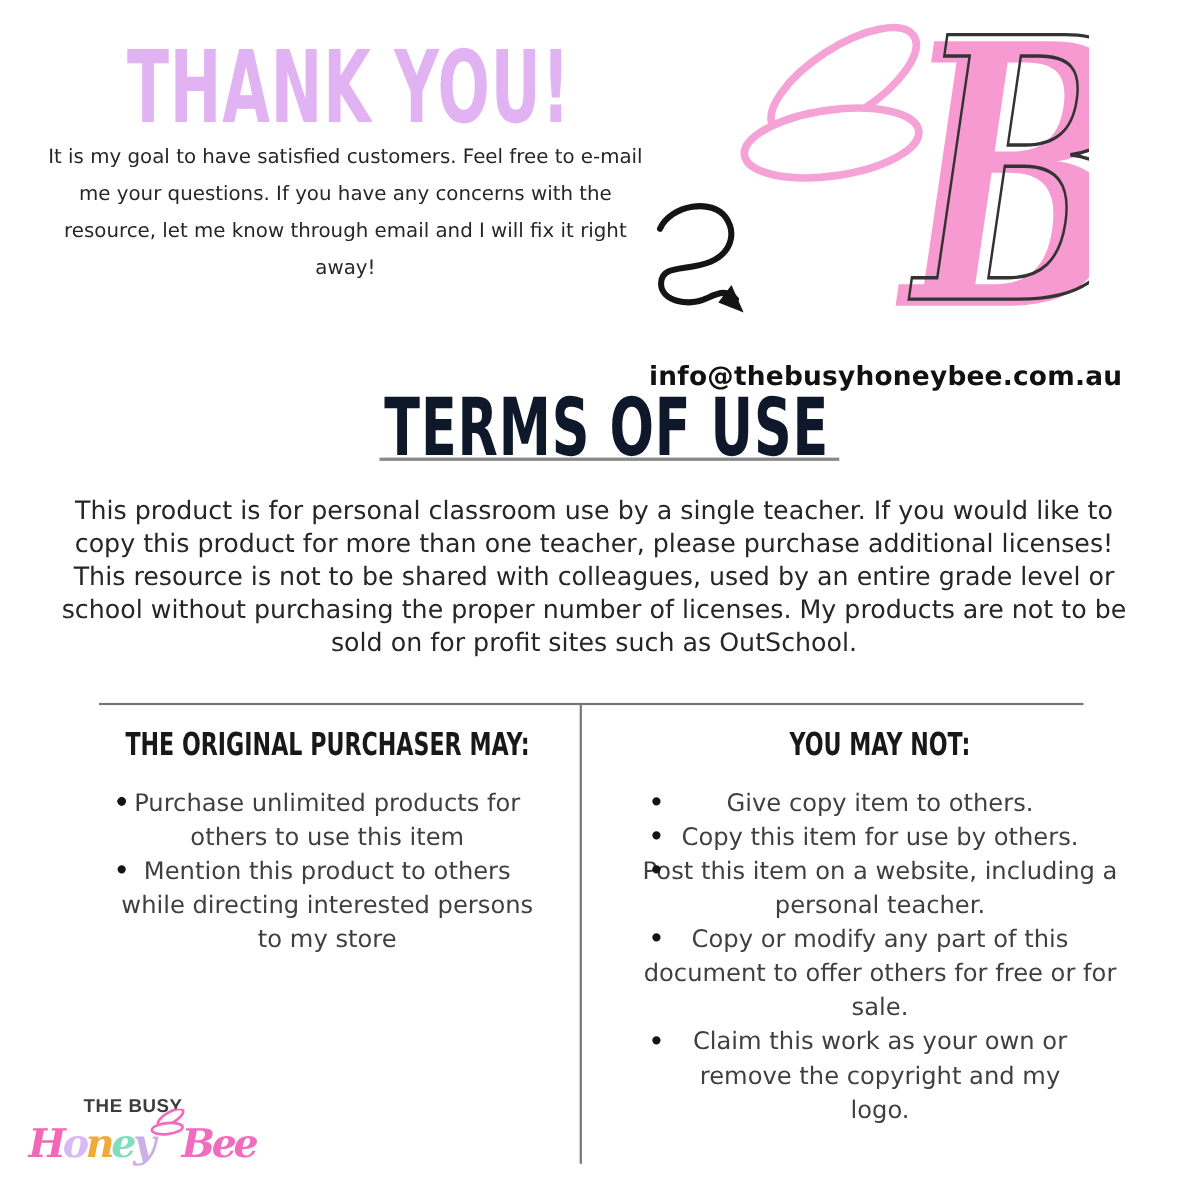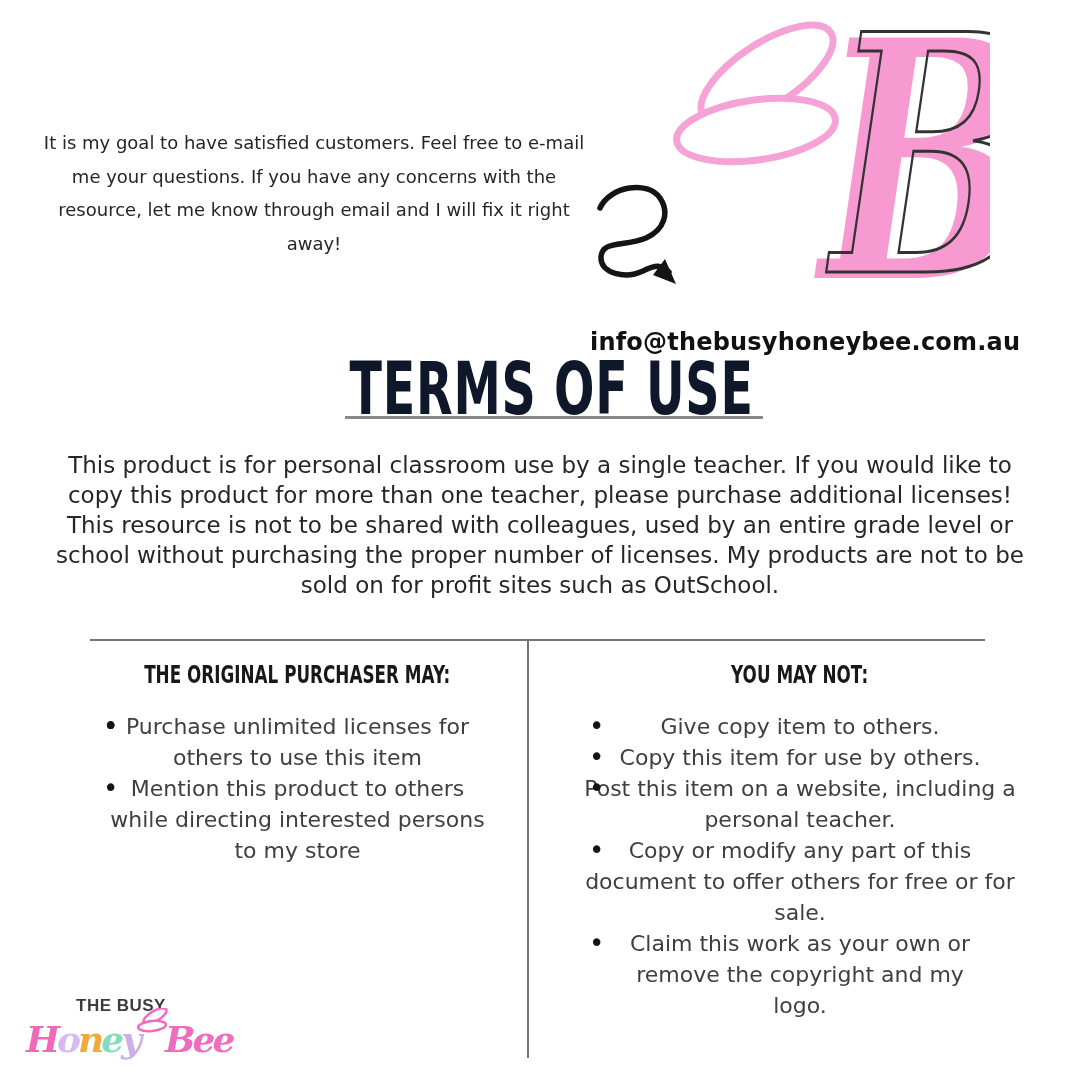--- a/index.html
+++ b/index.html
@@ -22,21 +22,21 @@
   .email{position:absolute;left:590px;top:328px;width:452px;text-align:left;
          font-size:24px;font-weight:bold;color:#111;letter-spacing:0.2px;}
   
   .terms-underline{position:absolute;left:345px;top:416px;width:418px;height:3px;background:#8a8a8a;}
   .h-divider{position:absolute;left:90px;top:639px;width:895px;height:2px;background:#757575;}
   .v-divider{position:absolute;left:527px;top:641px;width:2px;height:417px;background:#757575;}
   
   .col{position:absolute;top:660px;}
   .col-left{left:75px;width:445px;}
   .col-right{left:533px;width:534px;}
-  .col-head{text-align:center;font-weight:bold;font-size:20px;color:#181818;white-space:nowrap;}
+  .col-head{text-align:center;font-weight:bold;font-size:24px;color:#181818;white-space:nowrap;}
   .col-head .stretch{display:inline-block;transform-origin:center top;transform:scale(0.84,1.2);}
   ul.tlist{margin:27px 0 0 0;padding:0;}
   ul.tlist li{list-style:none;position:relative;text-align:center;
               font-size:22px;line-height:31px;color:#3f3f3f;margin:0;}
   .blt{position:absolute;top:0;font-size:26px;color:#141414;}
   .col-left .blt{left:28px;}
   .col-right .blt{left:56px;}
   .litext{display:block;margin:0 auto;}
   .col-left .litext{width:396px;}
   .col-right .litext{width:442px;}
@@ -52,20 +52,23 @@
           margin:0 0 -8px 50px;font-family:"Liberation Sans",sans-serif;}
   .fl-script{font-family:"DejaVu Serif","Liberation Serif",serif;font-style:italic;
              font-weight:bold;font-size:36px;letter-spacing:-3px;white-space:nowrap;}
   .fl-wings{display:inline-block;vertical-align:18px;margin:0 -5px 0 -3px;}
 </style>
 </head>
 <body>
 
 <div class="page">
 
+  <div class="big-head thank-title" style="color: rgb(225, 179, 242);">
+    <span class="stretch">THANK YOU!</span>
+  </div>
   <div class="para thank-body">It is my goal to have satisfied customers. Feel free to e-mail me your questions. If you have any concerns with the resource, let me know through email and I will fix it right away!</div>
 
   <svg class="arrow" viewBox="0 0 100 105">
     <path d="M4,26 C14,4 52,-2 64,16 C74,31 68,48 50,56 C28,65 6,58 5,75 C4,92 30,97 47,89 C59,83 66,82 73,90" fill="none" stroke="#141414" stroke-width="5.5" stroke-linecap="round"></path>
     <polygon points="80,102 57,93 69,77" fill="#141414"></polygon>
   </svg>
 
   <svg class="bee-logo" viewBox="0 0 320 285">
     <g stroke="#f5a3d7" stroke-width="7" fill="#ffffff">
       <ellipse cx="97" cy="62" rx="76" ry="31" transform="rotate(-33 97 62)"></ellipse>
@@ -98,21 +101,21 @@
     </div>
     <ul class="tlist">
       <li>
         <span class="blt">•</span>
       </li>
       <li>
         <span class="blt">•</span>
       </li>
       <li>
         <span class="blt">•</span>
-        <span class="litext">Purchase unlimited licenses for others to use this item</span>
+        <span class="litext">Purchase unlimited products for others to use this item</span>
       </li>
       <li>
         <span class="blt">•</span>
         <span class="litext">Mention this product to others while directing interested persons to my store</span>
       </li>
     </ul>
   </div>
 
   <div class="col col-right">
     <div class="col-head">

